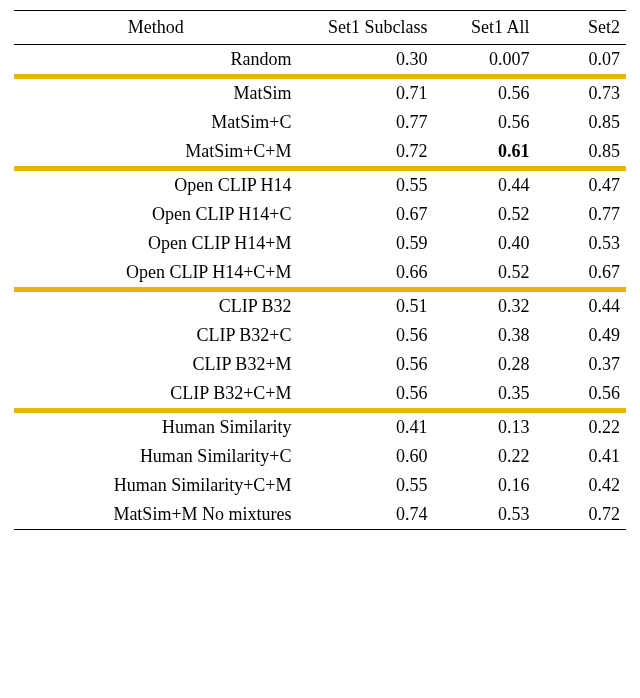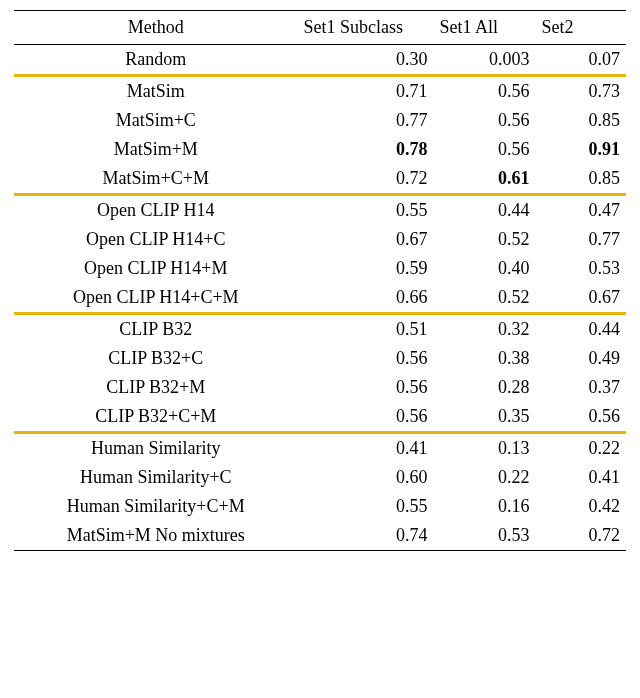--- a/index.html
+++ b/index.html
@@ -15,80 +15,74 @@
     padding: 10px 14px;
     box-sizing: border-box;
   }
   table {
     border-collapse: collapse;
     width: 100%;
     table-layout: fixed;
   }
   th {
     font-weight: normal;
-    text-align: left;
+    text-align: right;
     padding: 6px 6px;
     white-space: nowrap;
   }
   th.method {
     text-align: center;
     width: 48%;
   }
   th.c1 { width: 22%; }
   th.c2 { width: 16%; }
   th.c3 { width: 14%; font-family: Liberation Serif, serif; }
   td {
     text-align: right;
     padding: 4px 6px;
     white-space: nowrap;
   }
   td.method {
-    text-align: center;
+    text-align: right;
   }
   .bold { font-weight: bold; }
   .rule-top td, .rule-top th { border-top: 1.5px solid #000; }
-  .rule-thin td, .rule-thin th { border-top: 3px solid #eab308; }
+  .rule-thin td, .rule-thin th { border-top: 5px solid #eab308; }
   .rule-bottom td { border-bottom: 1.5px solid #000; margin-left: 20px; }
 </style>
 </head>
 <body>
 
 <table>
   <thead>
     <tr class="rule-top">
       <th class="method">Method</th>
       <th class="c1">Set1 Subclass</th>
       <th class="c2">Set1 All</th>
       <th class="c3">Set2</th>
     </tr>
   </thead>
   <tbody id="tbody">
       <tr class="rule-top">
         <td class="method">Random</td>
         <td>0.30</td>
-        <td>0.003</td>
+        <td>0.007</td>
         <td>0.07</td>
       </tr>
       <tr class="rule-thin">
         <td class="method">MatSim</td>
         <td>0.71</td>
         <td>0.56</td>
         <td>0.73</td>
       </tr>
       <tr>
         <td class="method">MatSim+C</td>
         <td>0.77</td>
         <td>0.56</td>
         <td>0.85</td>
-      </tr>
-      <tr>
-        <td class="method">MatSim+M</td>
-        <td class="bold">0.78</td>
-        <td>0.56</td>
-        <td class="bold">0.91</td>
       </tr>
       <tr>
         <td class="method">MatSim+C+M</td>
         <td>0.72</td>
         <td class="bold">0.61</td>
         <td>0.85</td>
       </tr>
       <tr class="rule-thin">
         <td class="method">Open CLIP H14</td>
         <td>0.55</td>

